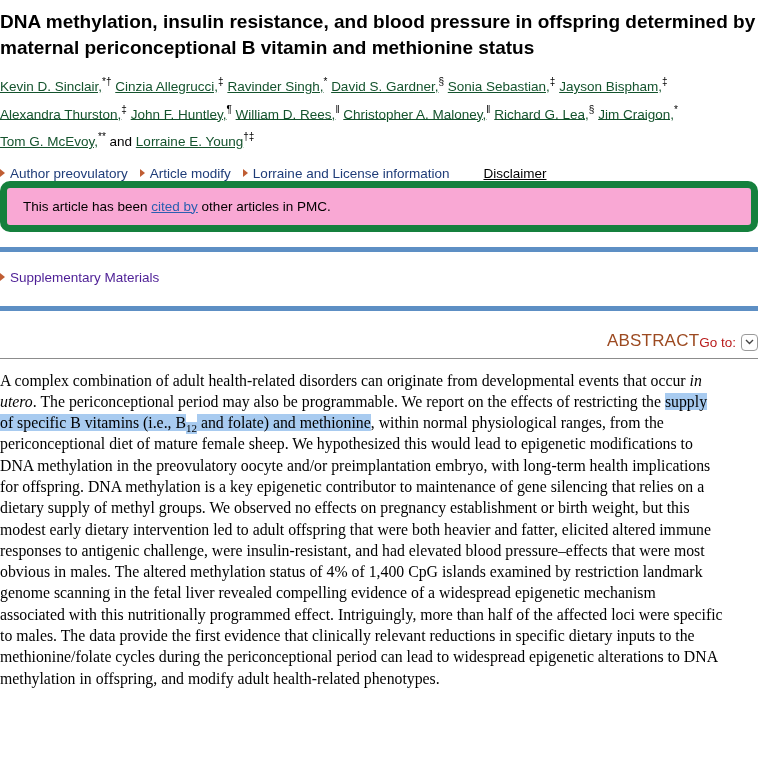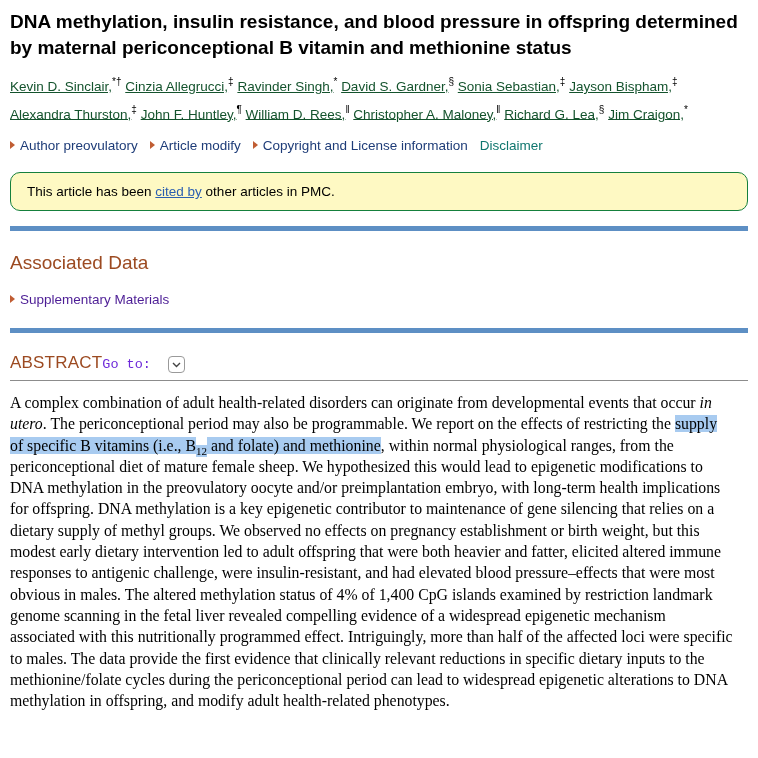--- a/index.html
+++ b/index.html
@@ -2,21 +2,21 @@
 <html><head>
 <meta charset="utf-8">
 <style>
   html,body { margin:0; padding:0; }
   body {
     width:758px; height:758px;
     background:#ffffff; color:#000;
     font-family:"Liberation Sans", sans-serif;
     position:relative; overflow:hidden;
   }
-  .page { padding:0 10px; position:relative; }
+  .page { padding:0 0; position:relative; }
 
   
   .article-title {
     margin:9px 0 0 0;
     font-size:19px; font-weight:bold; line-height:26px;
     color:#000; letter-spacing:0;
   }
 
   
   .authors { margin-top:9px; font-size:13.5px; line-height:23px; color:#000; }
@@ -27,52 +27,51 @@
   
   .info-row { margin-top:13px; font-size:13.5px; color:#1e3c78; }
   .tri {
     display:inline-block; width:0; height:0; vertical-align:1px;
     border-left:5px solid #c05d33;
     border-top:4px solid transparent;
     border-bottom:4px solid transparent;
     margin-right:5px;
   }
   .info-link { color:#1e3c78; text-decoration:none; cursor:pointer; margin-right:12px; }
-  .disclaimer-link { color:#0f766e; cursor:pointer; }
+  .disclaimer-link { color:#000000; text-decoration:underline; cursor:pointer;margin-left:22px; }
 
   
   .notice-box {
-    margin-top:19px;
-    background:#fef9c3;
-    border:1px solid #15803d;
+    background:#f9a8d4;
+    border:7px solid #15803d;
     border-radius:10px;
     padding:11px 16px;
     font-size:13.5px; color:#000;
   }
   .inline-link { color:#2b5fb0; text-decoration:underline; cursor:pointer; }
 
   
   .divider { height:5px; background:#5d8fc4; margin-top:15px; }
   .divider.mid { margin-top:21px; }
 
   
   .rust { color:#9c4a21; font-weight:400; margin:0; }
   .assoc-heading { font-size:19px; margin-top:21px; }
   .supp-row { margin-top:18px; font-size:13.5px; }
   .supp-link { color:#4c1d95; text-decoration:none; cursor:pointer; }
 
   
   .abstract-head {
     margin-top:20px;
-    display:flex; justify-content:flex-start; align-items:flex-end;
+    display:flex; justify-content:flex-end; align-items:flex-end;
     border-bottom:1px solid #8c8c8c;
     padding-bottom:7px;
   }
   .abstract-heading { font-size:17px; letter-spacing:0.2px; }
-  .goto { display:inline-flex; align-items:center; gap:17px; font-size:13.5px; color:#6d28d9;font-family:Liberation Mono, monospace; }
+  .goto { display:inline-flex; align-items:center; gap:5px; font-size:13.5px; color:#b91c1c; }
   .goto-btn {
     width:17px; height:17px; padding:0; margin:0;
     background:#fff; border:1px solid #9a9a9a; border-radius:4px;
     display:inline-flex; align-items:center; justify-content:center;
     cursor:pointer;
   }
   .goto-btn svg { display:block; }
 
   
   .abstract {
@@ -88,29 +87,29 @@
 </head>
 <body>
 
 <div class="page">
 
   <h1 class="article-title">DNA methylation, insulin resistance, and blood pressure in offspring determined by maternal periconceptional B vitamin and methionine status</h1>
 
   <div class="authors">
       <div class="author-line"><a class="author-link">Kevin D. Sinclair,</a><sup class="author-sup">*†</sup> <a class="author-link">Cinzia Allegrucci,</a><sup class="author-sup">‡</sup> <a class="author-link">Ravinder Singh,</a><sup class="author-sup">*</sup> <a class="author-link">David S. Gardner,</a><sup class="author-sup">§</sup> <a class="author-link">Sonia Sebastian,</a><sup class="author-sup">‡</sup> <a class="author-link">Jayson Bispham,</a><sup class="author-sup">‡</sup> </div>
       <div class="author-line"><a class="author-link">Alexandra Thurston,</a><sup class="author-sup">‡</sup> <a class="author-link">John F. Huntley,</a><sup class="author-sup">¶</sup> <a class="author-link">William D. Rees,</a><sup class="author-sup">‖</sup> <a class="author-link">Christopher A. Maloney,</a><sup class="author-sup">‖</sup> <a class="author-link">Richard G. Lea,</a><sup class="author-sup">§</sup> <a class="author-link">Jim Craigon,</a><sup class="author-sup">*</sup> </div>
+      <div class="author-line"><a class="author-link">Tom G. McEvoy,</a><sup class="author-sup">**</sup> <span> and </span><a class="author-link">Lorraine E. Young</a><sup class="author-sup">†‡</sup> </div>
     </div>
 
-  <div class="info-row"><span class="tri"></span><a class="info-link">Author preovulatory</a><span class="tri"></span><a class="info-link">Article modify</a><span class="tri"></span><a class="info-link">Copyright and License information</a><a class="disclaimer-link">Disclaimer</a></div>
+  <div class="info-row"><span class="tri"></span><a class="info-link">Author preovulatory</a><span class="tri"></span><a class="info-link">Article modify</a><span class="tri"></span><a class="info-link">Lorraine and License information</a><a class="disclaimer-link">Disclaimer</a></div>
 
   <div class="notice-box"><span>This article has been </span><a class="inline-link">cited by</a><span> other articles in PMC.</span></div>
 
   <div class="divider"></div>
 
-  <h2 class="rust assoc-heading">Associated Data</h2>
 
   <div class="supp-row">
     <span class="tri"></span><a class="supp-link">Supplementary Materials</a>
   </div>
 
   <div class="divider mid"></div>
 
   <div class="abstract-head">
     <h2 class="rust abstract-heading">ABSTRACT</h2>
     <span class="goto">

